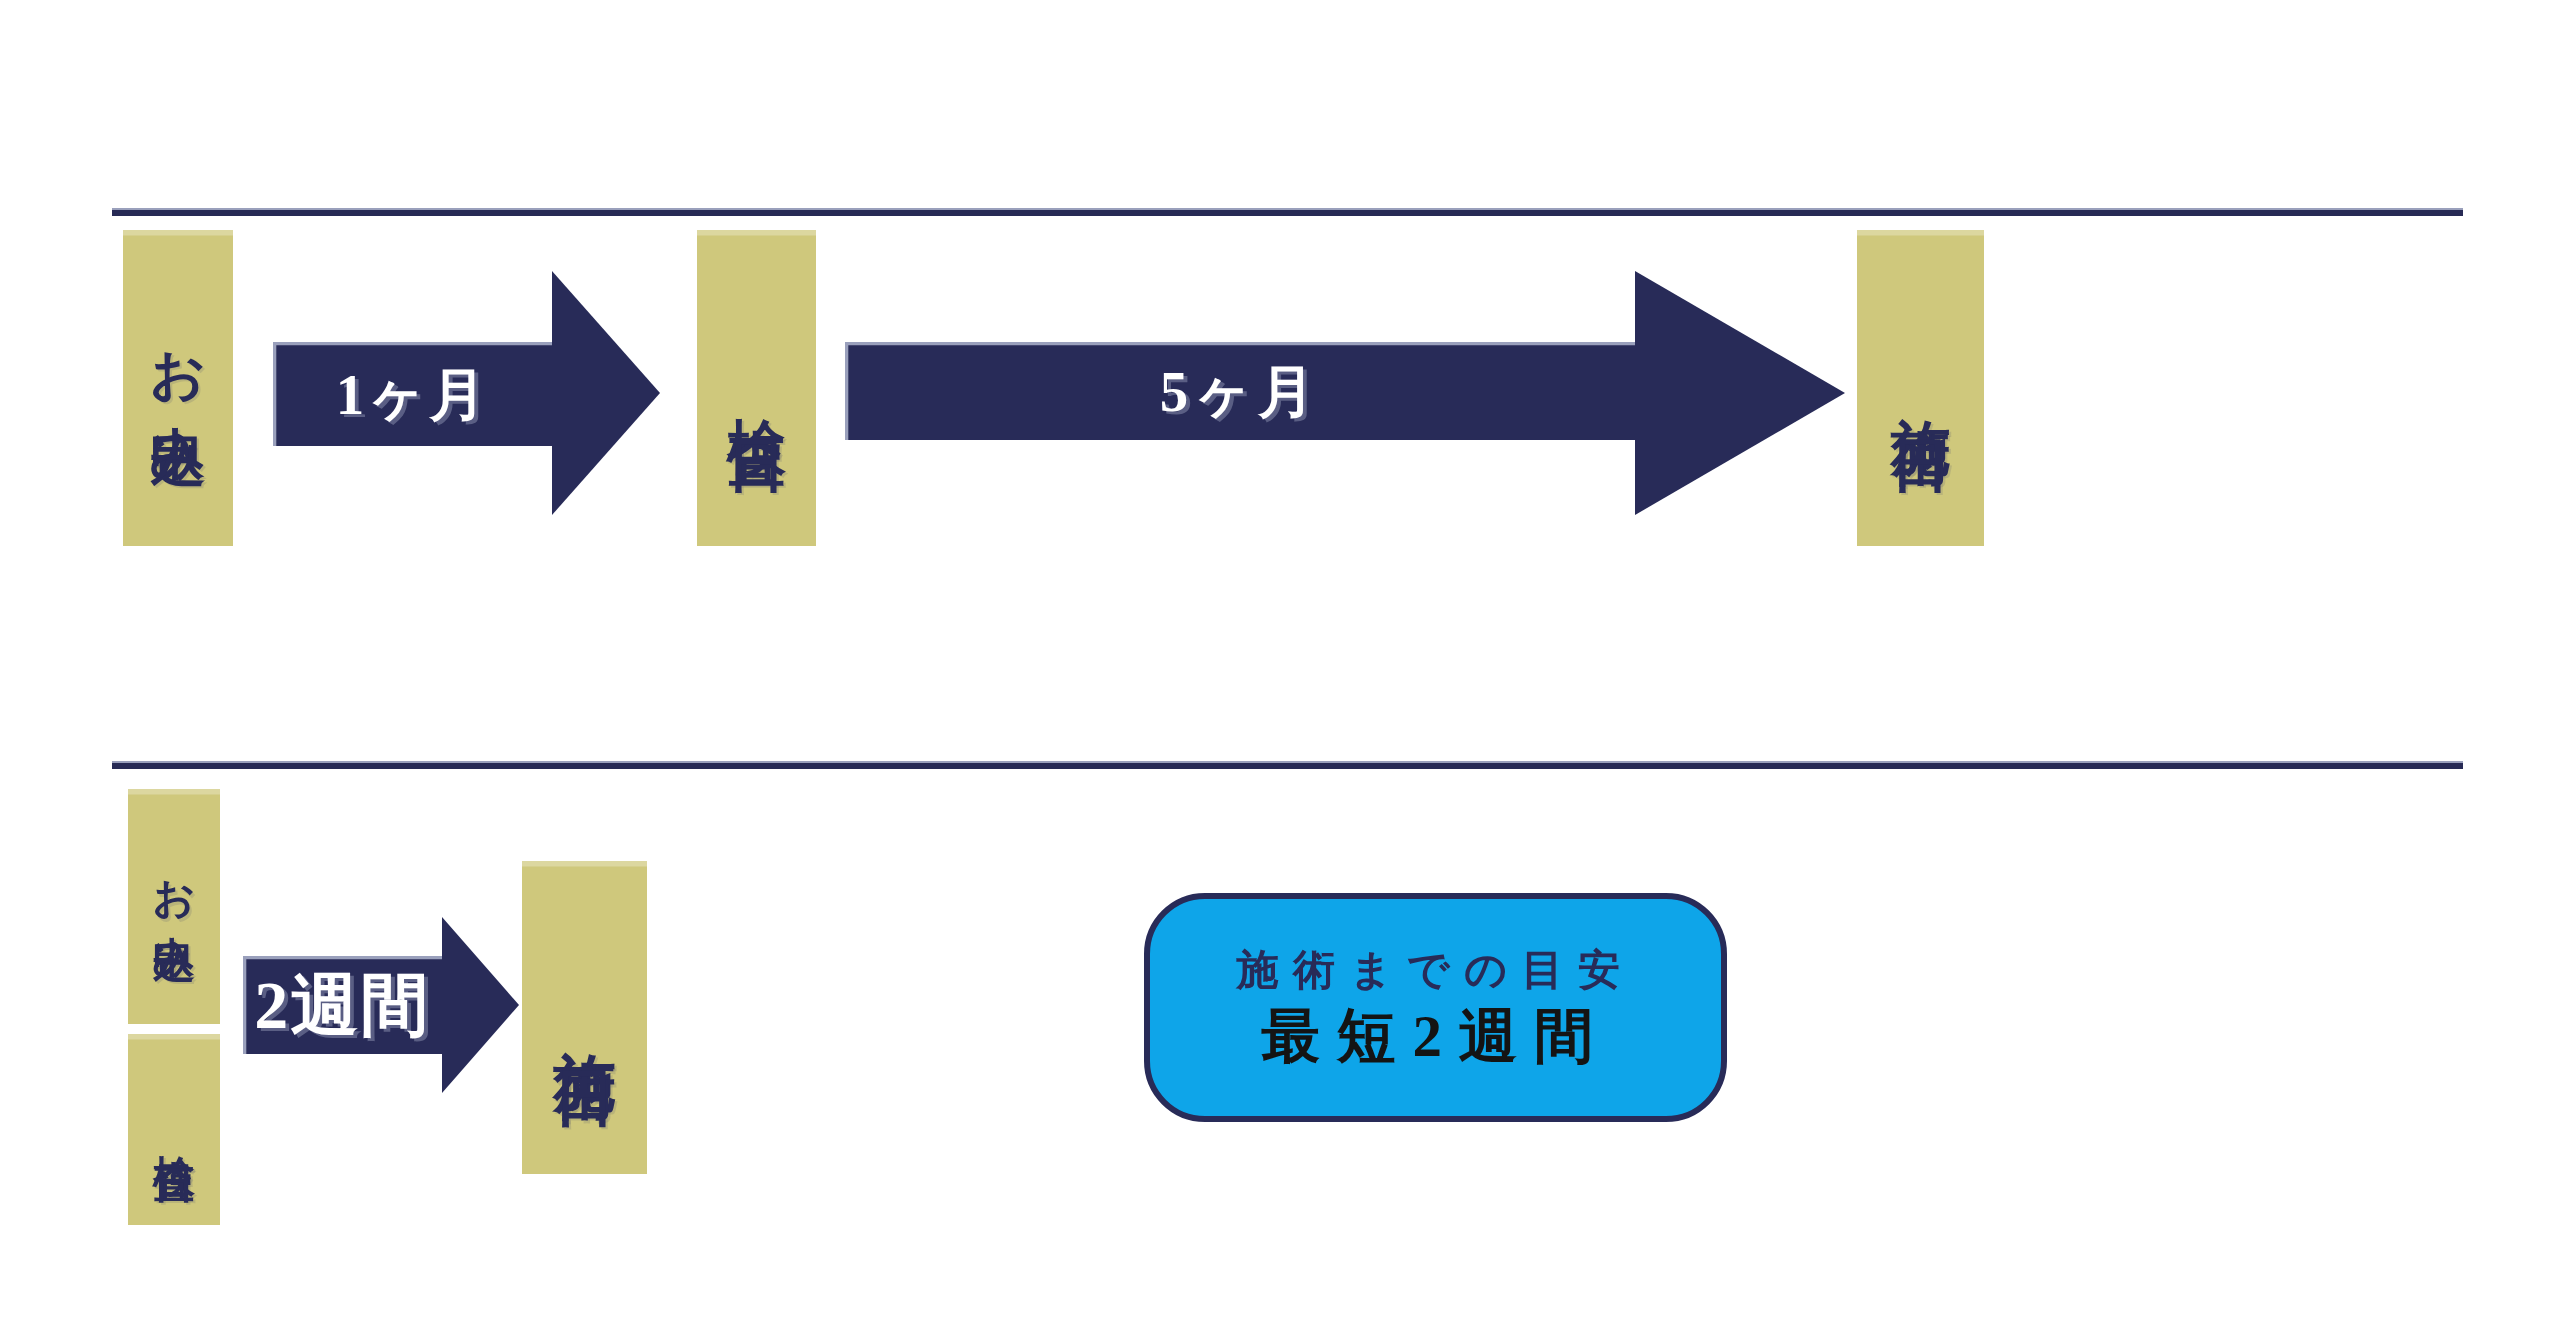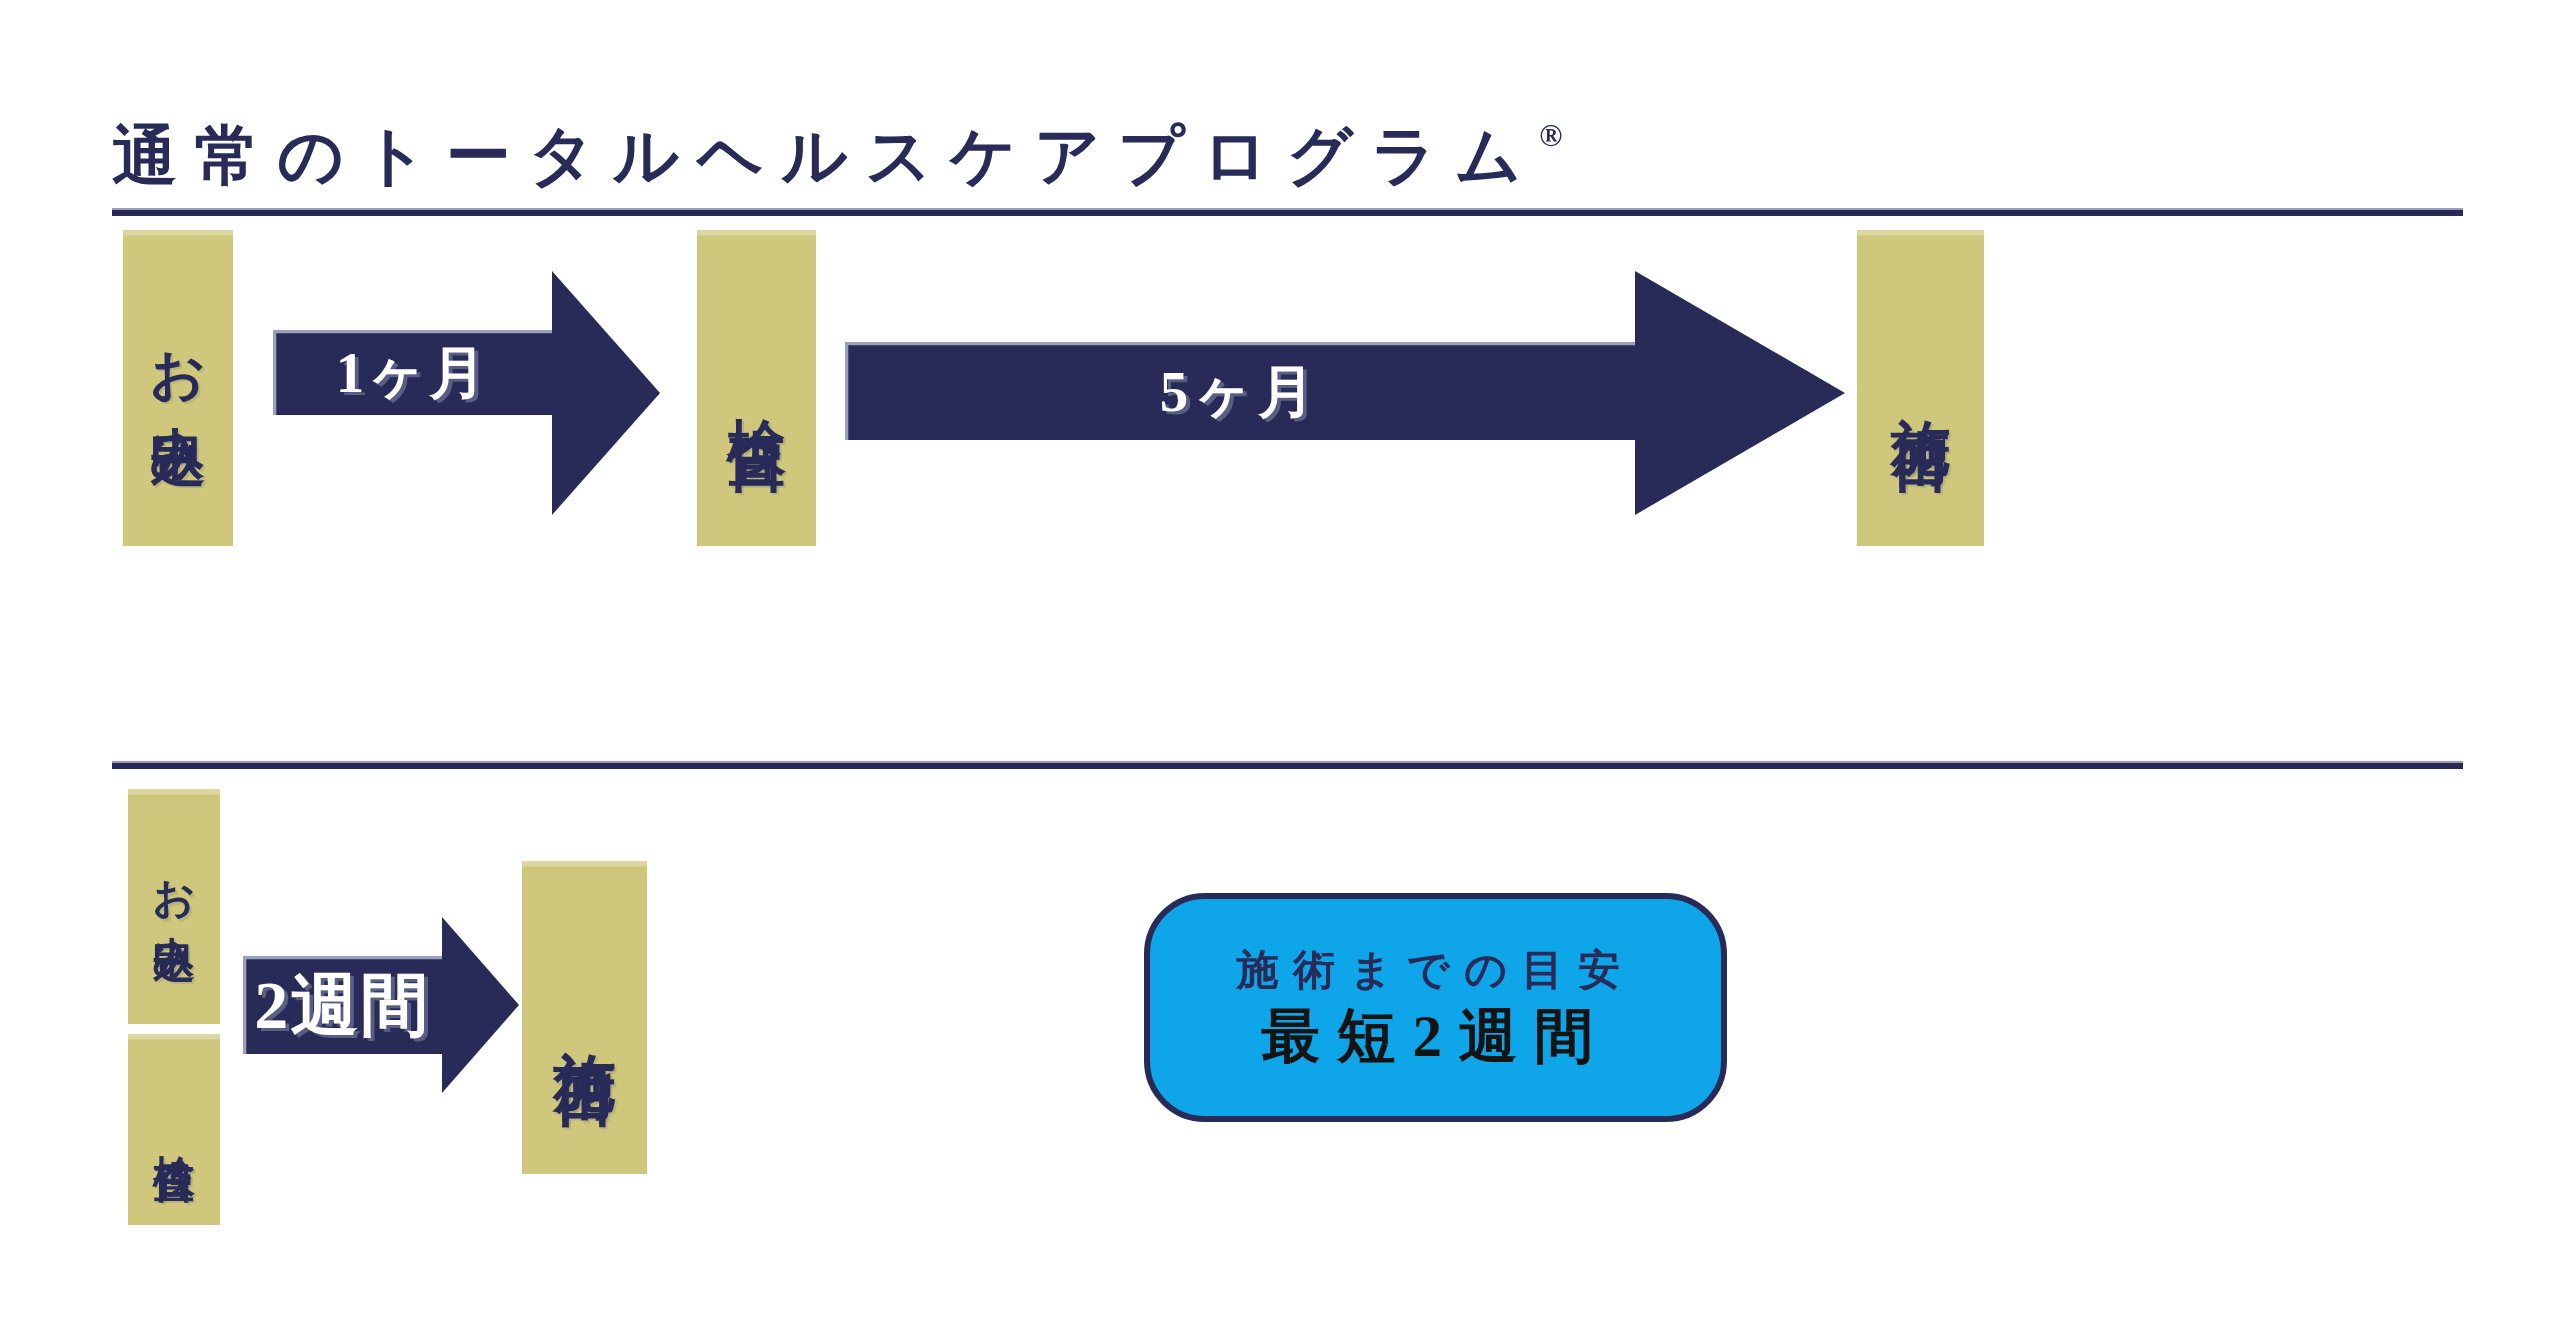--- a/index.html
+++ b/index.html
@@ -89,21 +89,21 @@
     line-height: 1;
     text-shadow: 3.9px 2.8px 0 rgba(140,145,175,0.5);
   }
   .arrow-head {
     position: absolute;
     width: 0;
     height: 0;
     border-style: solid;
     border-color: transparent transparent transparent #282b58;
   }
-  #arrow1-shaft { left: 273px;  top: 330px;  width: 279px;  height: 85px; }
+  #arrow1-shaft { left: 273px;  top: 342px;  width: 279px;  height: 104px; }
   #arrow1-shaft .arrow-label { font-size: 57px; letter-spacing: 3.3px; }
   #arrow1-head  { left: 552px; top: 271px;  border-width: 122px 0 122px 108px; }
   #arrow2-shaft { left: 845px; top: 342px;  width: 790px; height: 98px; }
   #arrow2-shaft .arrow-label { font-size: 57px; letter-spacing: 5.5px; }
   #arrow2-head  { left: 1635px; top: 271px;  border-width: 122px 0 122px 210px; }
   #arrow3-shaft { left: 243px;  top: 956px; width: 199px;  height: 98px; }
   #arrow3-shaft .arrow-label { font-size: 68px; letter-spacing: 2.2px; }
   #arrow3-head  { left: 442px;  top: 917px; border-width: 88px 0 88px 77px; }
 
   
@@ -151,21 +151,20 @@
     letter-spacing: 16.6px;
     line-height: 1;
     white-space: nowrap;
   }
 </style>
 </head>
 <body>
 
 <div class="canvas">
 
-  <div class="title" id="title1"><span>通常のトータルヘルスケアプログラム</span><span class="reg-mark">®</span></div>
 
   <div class="rule" id="rule1"></div>
 
   <div class="vbox" id="box-apply-1">
     <span class="vtext">お申込み</span>
   </div>
 
   <div class="arrow-shaft" id="arrow1-shaft">
     <span class="arrow-label">1ヶ月</span>
   </div>

